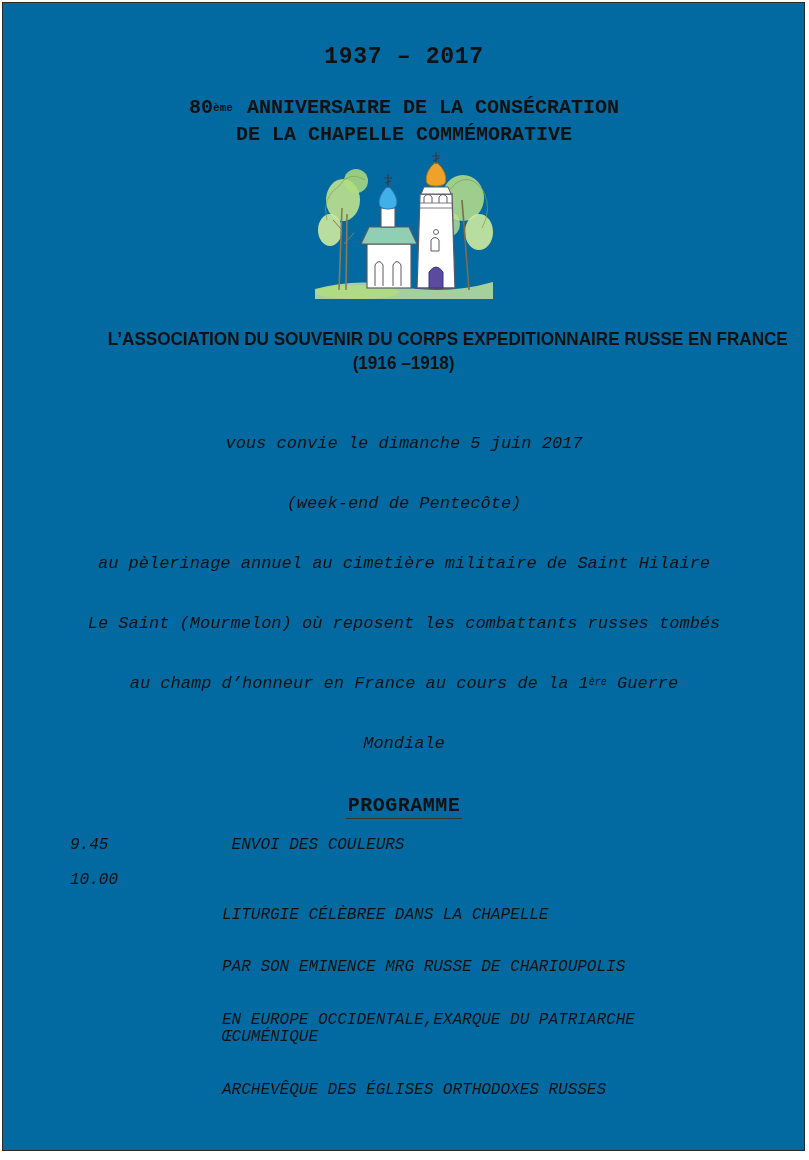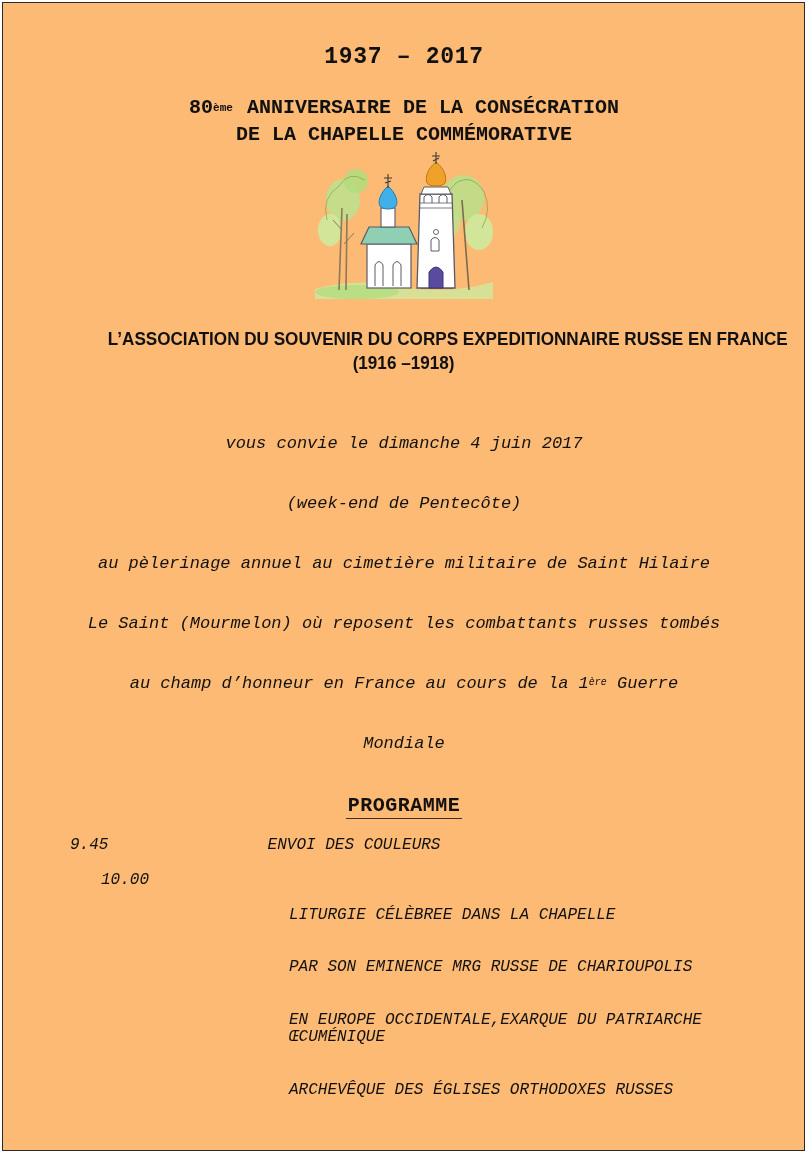--- a/index.html
+++ b/index.html
@@ -1,18 +1,18 @@
 <!DOCTYPE html>
 <html><head>
 <meta charset="utf-8">
 <style>
   html,body{margin:0;padding:0;background:#fff;}
   body{width:809px;height:1160px;position:relative;font-family:"Liberation Mono",monospace;color:#111;}
   .page{position:absolute;left:2px;top:2px;width:803px;height:1149px;border:1px solid #2a2a2a;
-        box-sizing:border-box;padding:41px 66px 0 67px;background:#fdba74;overflow:hidden;}
+        box-sizing:border-box;padding:41px 66px 0 67px;background:#0369a1;overflow:hidden;}
 
   
   .years{font-weight:bold;font-size:23px;line-height:26px;text-align:center;letter-spacing:.7px;}
   .title{margin-top:24px;font-weight:bold;font-size:20px;line-height:27px;text-align:center;}
   .title sup{font-size:11px;vertical-align:top;position:relative;top:1px;font-weight:bold;}
   .title .gap{margin-left:14px;}
 
   
   .illus{height:152px;text-align:center;}
   .illus svg{display:inline-block;}
@@ -26,24 +26,24 @@
   .invitation{margin-top:18px;text-align:center;font-style:italic;font-size:17px;line-height:20px;white-space:pre-wrap;}
   .invitation sup{font-size:10px;vertical-align:top;position:relative;top:-1px;}
 
   
   .prog-wrap{text-align:center;}
   .prog-head{display:inline-block;font-weight:bold;font-size:20px;line-height:23px;
         border-bottom:1.5px solid #333;padding:0 2px 1px 2px;letter-spacing:.5px;}
 
   
   .schedule{margin-top:18px;font-style:italic;font-size:16px;line-height:17.5px;}
-  .row{display:flex;gap:36px;}
+  .row{display:flex;}
   .time{flex:none;width:152px;white-space:pre-wrap;}
   .desc{flex:1;white-space:pre-wrap;}
-  .r1{margin-top:17px;margin-left:31px;}
+  .r1{margin-top:17px;}
 </style>
 </head>
 <body>
 
 <div class="page">
 
   <div class="years">1937 – 2017</div>
 
   <div class="title">
     <div><span>80</span><sup>ème</sup><span class="gap">ANNIVERSAIRE DE LA CONSÉCRATION</span></div>
@@ -107,21 +107,21 @@
       <path d="M120,140 L120,124 Q127,114 134,124 L134,140 Z" fill="#5b4b9e" stroke="#3f3380" stroke-width="1"></path>
     </svg>
   </div>
 
   <div class="assoc">
     <div><span class="condense">L’ASSOCIATION DU SOUVENIR DU CORPS EXPEDITIONNAIRE RUSSE EN FRANCE</span></div>
     <div><span class="condense">(1916 –1918)</span></div>
   </div>
 
   <div class="invitation">
-    <div>vous convie le dimanche 4 juin 2017</div>
+    <div>vous convie le dimanche 5 juin 2017</div>
     <div>(week-end de Pentecôte)</div>
     <div>au pèlerinage annuel au cimetière militaire de Saint Hilaire</div>
     <div>Le Saint (Mourmelon) où reposent les combattants russes tombés</div>
     <div><span>au champ d’honneur en France au cours de la 1</span><sup>ère</sup><span> Guerre</span></div>
     <div>Mondiale</div>
   </div>
 
   <div class="prog-wrap">
     <span class="prog-head">PROGRAMME</span>
   </div>

